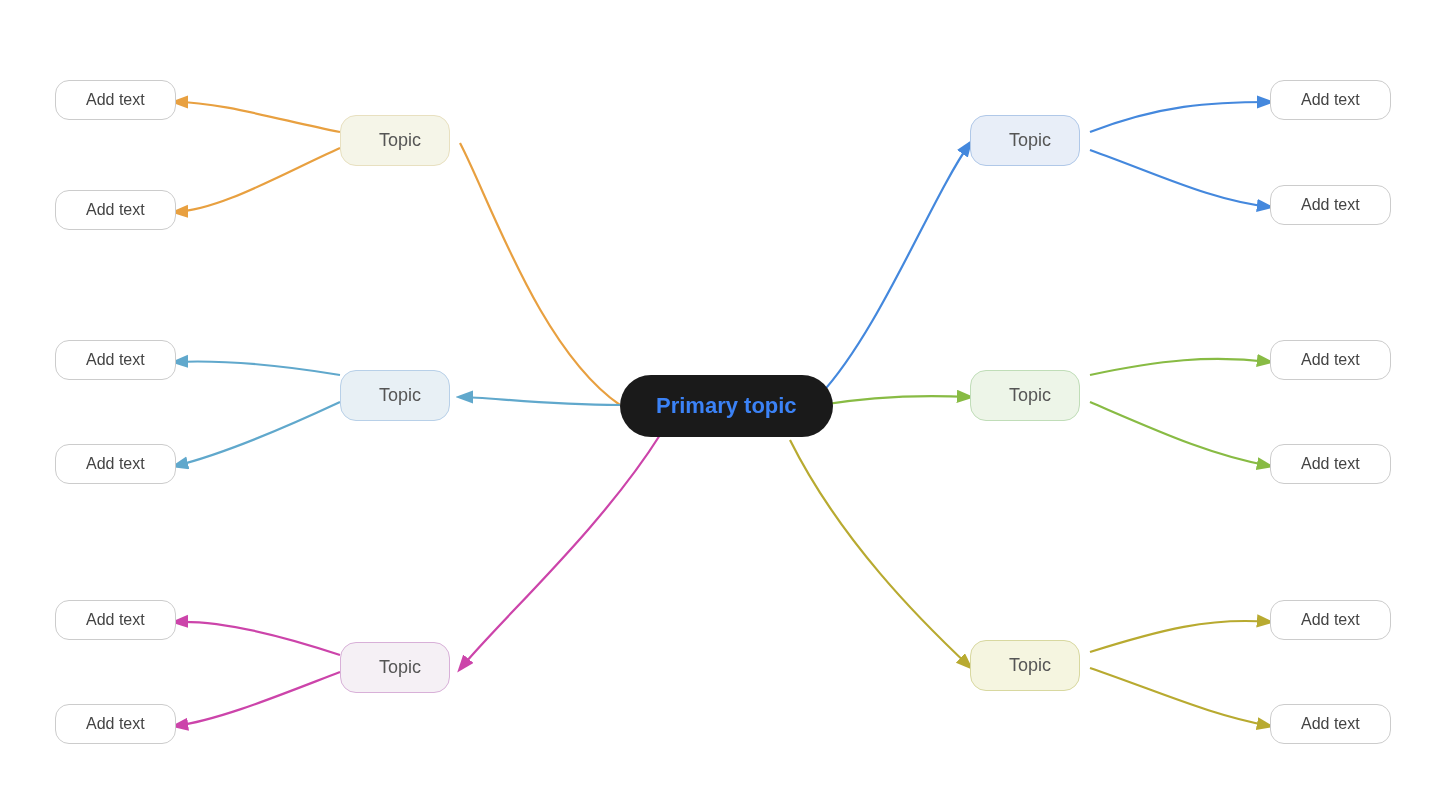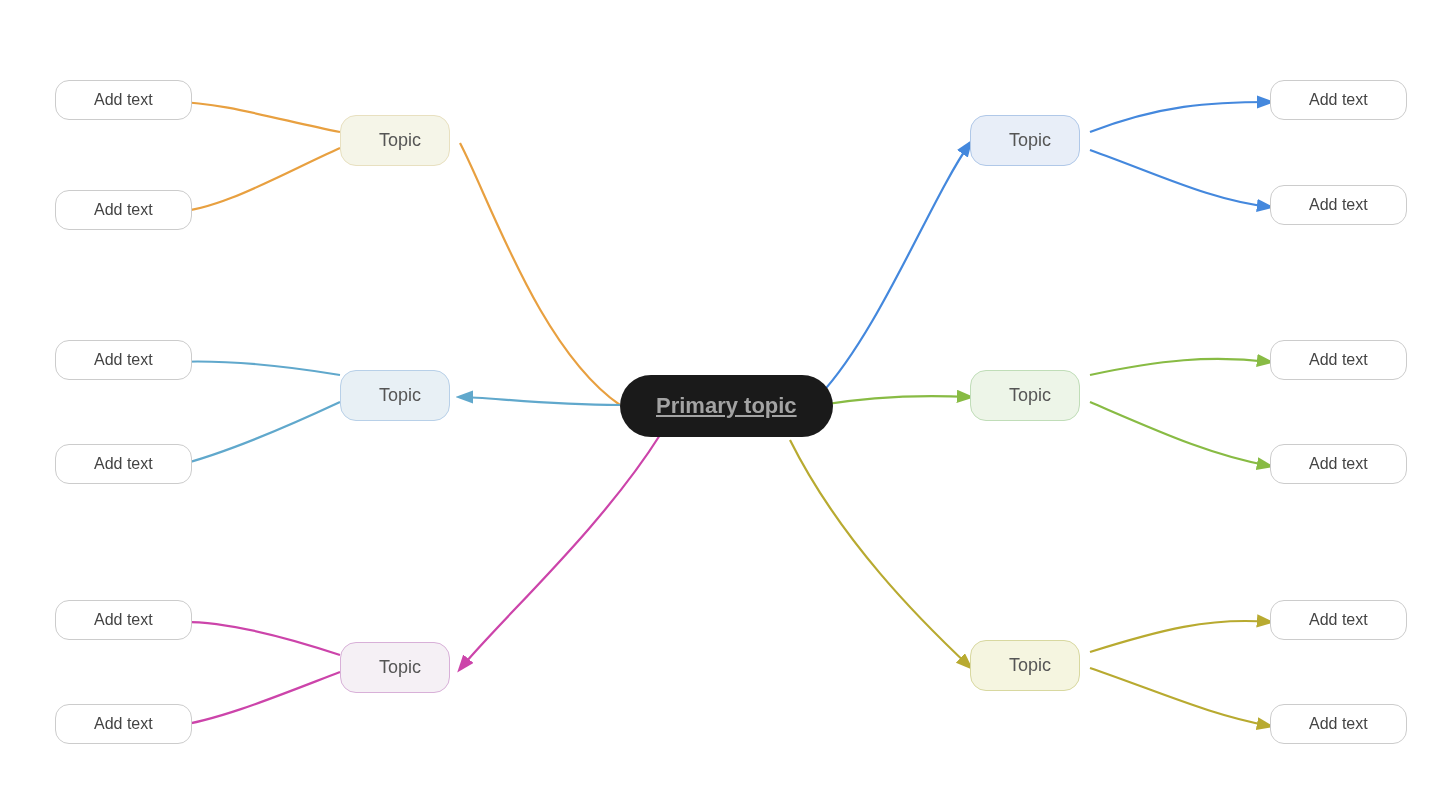--- a/index.html
+++ b/index.html
@@ -24,27 +24,26 @@
     }
     .node {
       position: absolute;
       display: flex;
       align-items: center;
       justify-content: center;
       cursor: pointer;
     }
     .node-primary {
       background: #1a1a1a;
-      color: #a3a3a3;
+      color: #3b82f6;
       border-radius: 40px;
       padding: 18px 36px;
       font-size: 22px;
       font-weight: 700;
       white-space: nowrap;
-      text-decoration: underline;
     }
     .node-topic {
       border-radius: 16px;
       padding: 14px 28px;
       font-size: 18px;
       font-weight: 500;
       white-space: nowrap;
       min-width: 110px;
       text-align: center;
       justify-content: flex-end;
@@ -66,21 +65,21 @@
     }
     .node-topic-yellow {
       background: #f5f5e0;
       border: 1.5px solid #d8d8a0;
       color: #555;
     }
     .node-leaf {
       background: #ffffff;
       border: 1.5px solid #cccccc;
       border-radius: 14px;
-      padding: 10px 38px;
+      padding: 10px 30px;
       font-size: 16px;
       color: #444;
       white-space: nowrap;
       min-width: 110px;
       text-align: center;
     }
   </style>
 </head>
 <body>
 

